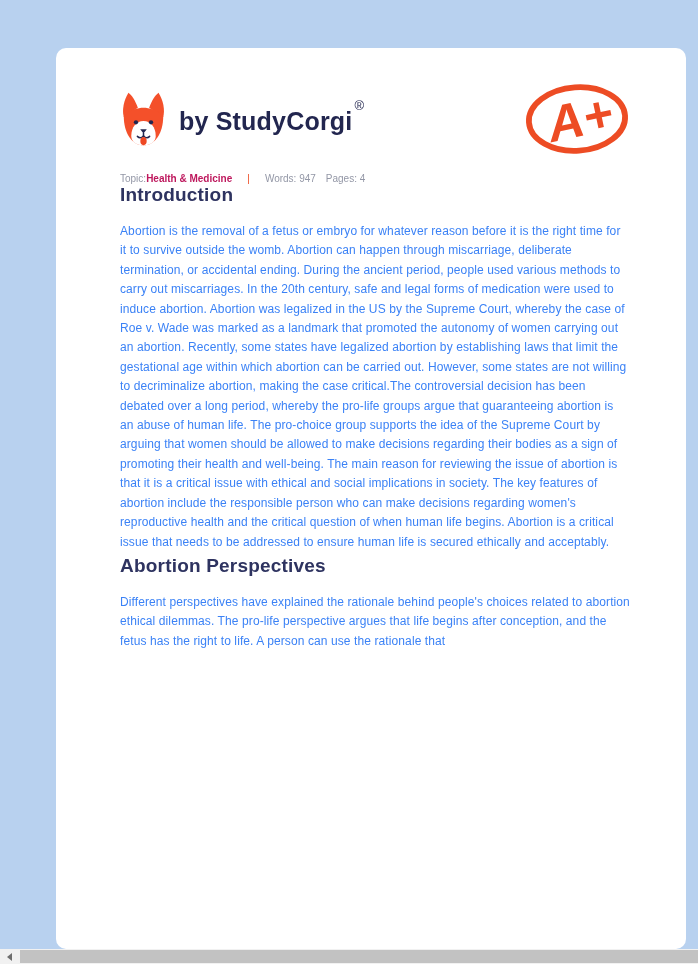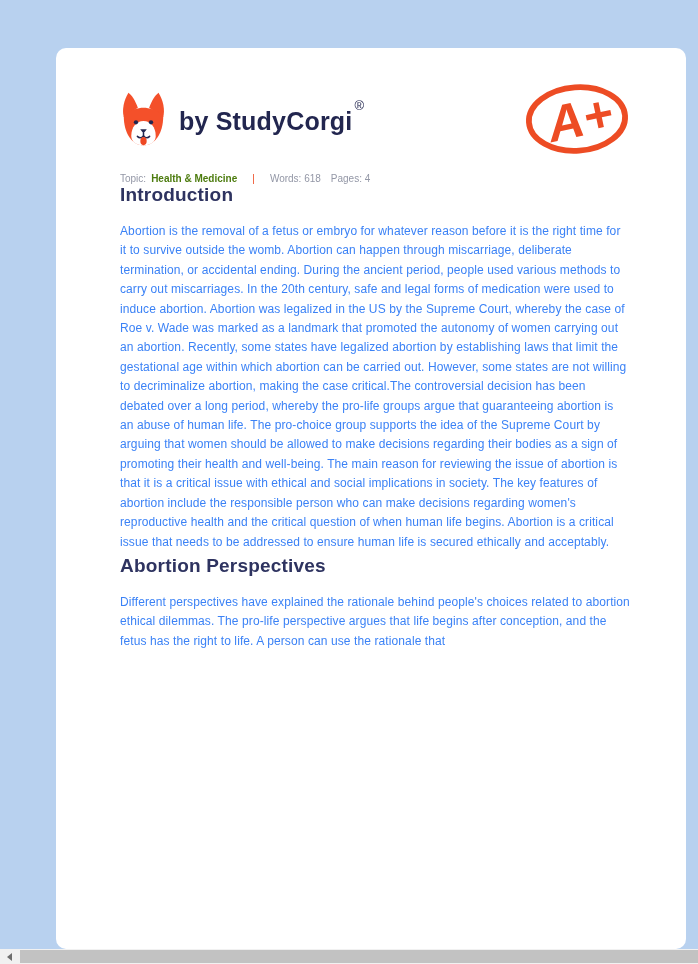--- a/index.html
+++ b/index.html
@@ -55,23 +55,22 @@
     letter-spacing: 0.2px;
   }
   .meta-row {
     margin-top: 13px;
     font-size: 10px;
     color: #9397a6;
     display: flex;
     align-items: center;
   }
   .meta-topic {
-    color: #4d7c0f;
+    color: #be185d;
     font-weight: bold;
-    margin-left: 5px;
     text-decoration: none;
     cursor: pointer;
   }
   .meta-sep {
     color: #ed4c24;
     margin: 0 15px;
   }
   .meta-words { margin-right: 10px; }
   .section-heading {
     font-size: 19px;
@@ -157,21 +156,21 @@
         </g>
       </svg>
     </span>
   </div>
 
 
   <div class="meta-row">
     <span>Topic:</span>
     <a class="meta-topic">Health &amp; Medicine</a>
     <span class="meta-sep">|</span>
-    <span class="meta-words">Words: 618</span>
+    <span class="meta-words">Words: 947</span>
     <span>Pages: 4</span>
   </div>
 
   <h2 class="section-heading h-intro">Introduction</h2>
   <p class="body-text">Abortion is the removal of a fetus or embryo for whatever reason before it is the right time for it to survive outside the womb. Abortion can happen through miscarriage, deliberate termination, or accidental ending. During the ancient period, people used various methods to carry out miscarriages. In the 20th century, safe and legal forms of medication were used to induce abortion. Abortion was legalized in the US by the Supreme Court, whereby the case of Roe v. Wade was marked as a landmark that promoted the autonomy of women carrying out an abortion. Recently, some states have legalized abortion by establishing laws that limit the gestational age within which abortion can be carried out. However, some states are not willing to decriminalize abortion, making the case critical.The controversial decision has been debated over a long period, whereby the pro-life groups argue that guaranteeing abortion is an abuse of human life. The pro-choice group supports the idea of the Supreme Court by arguing that women should be allowed to make decisions regarding their bodies as a sign of promoting their health and well-being. The main reason for reviewing the issue of abortion is that it is a critical issue with ethical and social implications in society. The key features of abortion include the responsible person who can make decisions regarding women's reproductive health and the critical question of when human life begins. Abortion is a critical issue that needs to be addressed to ensure human life is secured ethically and acceptably.</p>
 
   <h2 class="section-heading h-second">Abortion Perspectives</h2>
   <p class="body-text">Different perspectives have explained the rationale behind people's choices related to abortion ethical dilemmas. The pro-life perspective argues that life begins after conception, and the fetus has the right to life. A person can use the rationale that</p>
 
 </div>

